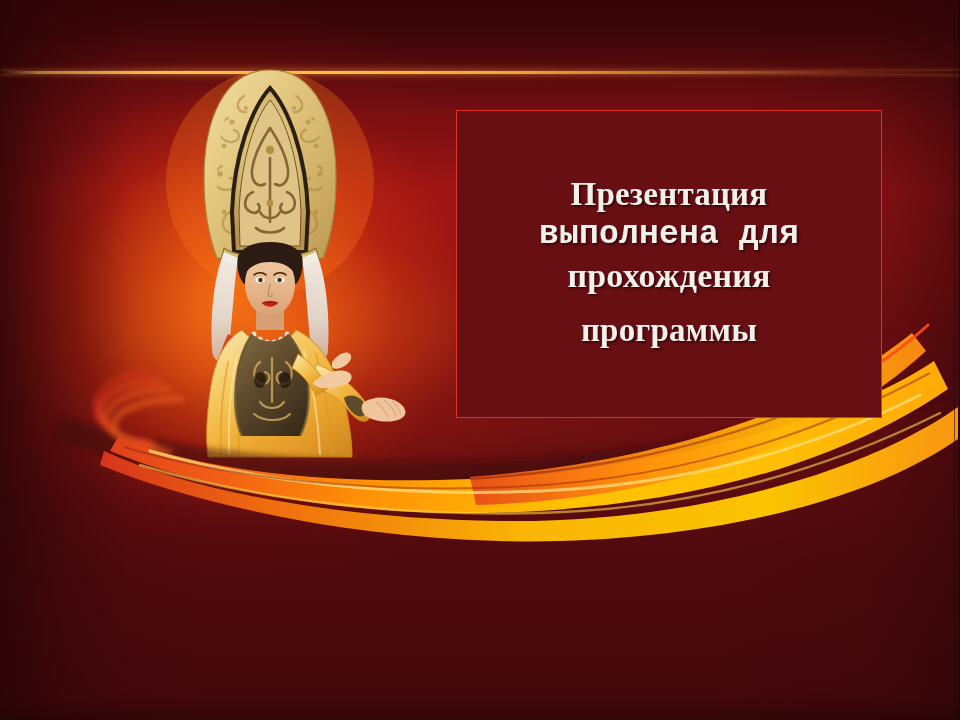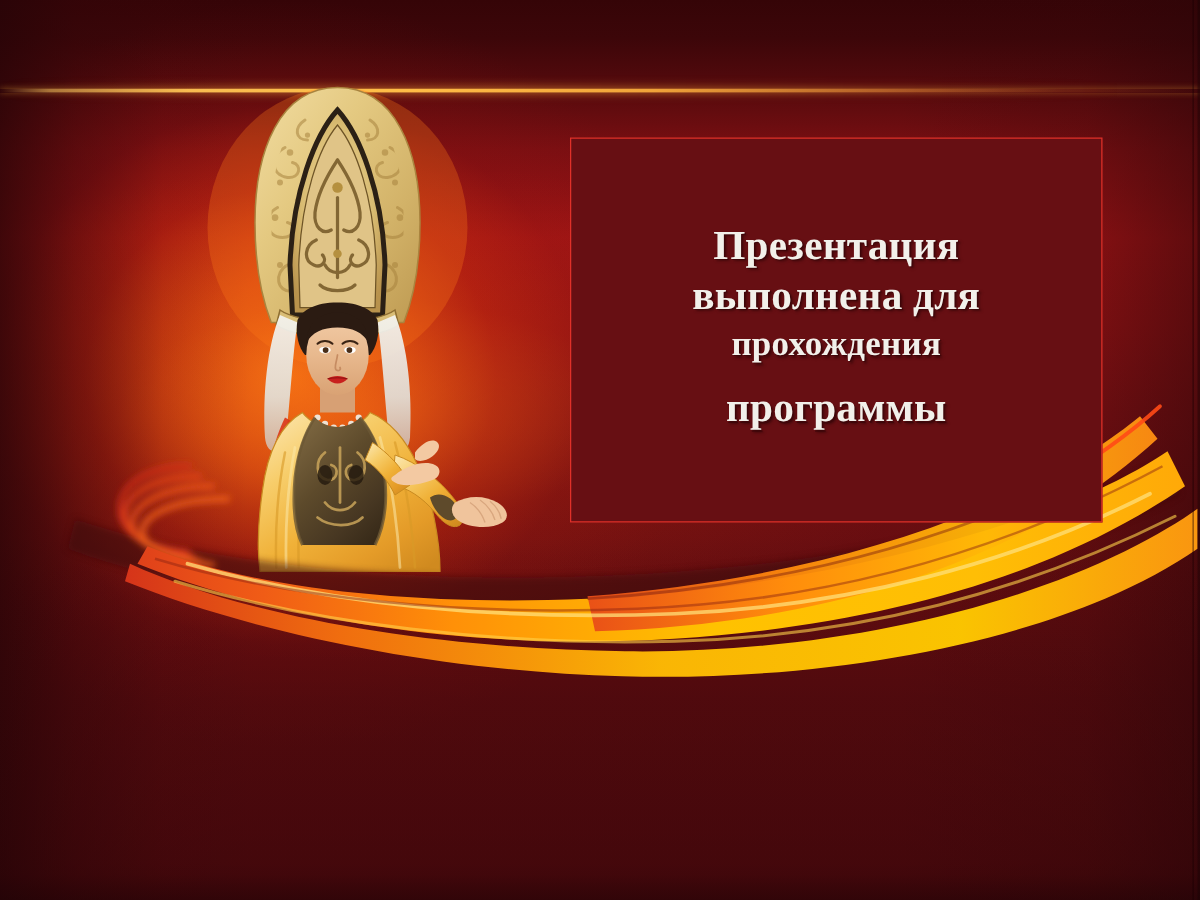--- a/index.html
+++ b/index.html
@@ -161,22 +161,22 @@
   #title-box .line {
     color: #F2F0EA;
     font-weight: bold;
     text-align: center;
     line-height: 1.02;
     white-space: nowrap;
     text-shadow: 1px 1px 0 rgba(60,6,9,0.85), 2px 2px 2px rgba(40,4,6,0.55);
     letter-spacing: 0.2px;
   }
   #title-box .l1 { font-size: 33px; margin-bottom: 7px; }
-  #title-box .l2 { font-size: 33px; margin-bottom: 7px; }
-  #title-box .l3 { font-size: 28px; margin-bottom: 20px; }
+  #title-box .l2 { font-size: 33px; margin-bottom: 7px; font-family: Liberation Mono, monospace; }
+  #title-box .l3 { font-size: 34px; margin-bottom: 20px; }
   #title-box .l4 { font-size: 33px; margin-bottom: 3px; }
   #title-box .l5 { font-size: 37px; }
 </style>
 </head>
 <body>
 
 <div id="slide">
 
   <div class="layer bg-base"></div>
   <div class="layer bg-glow-figure"></div>

